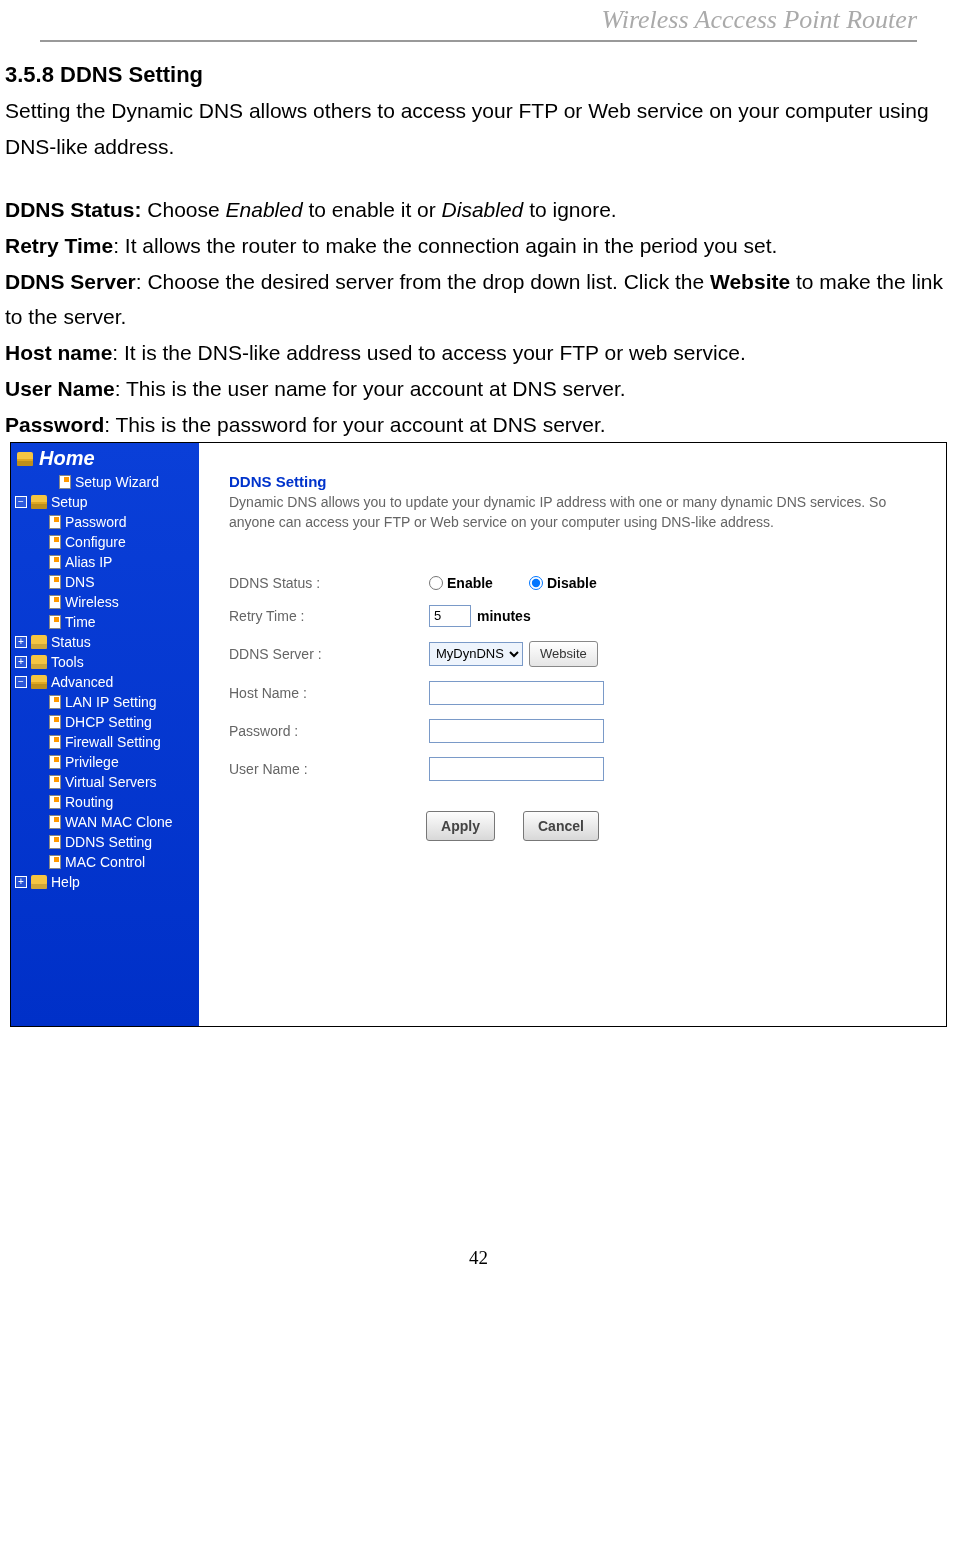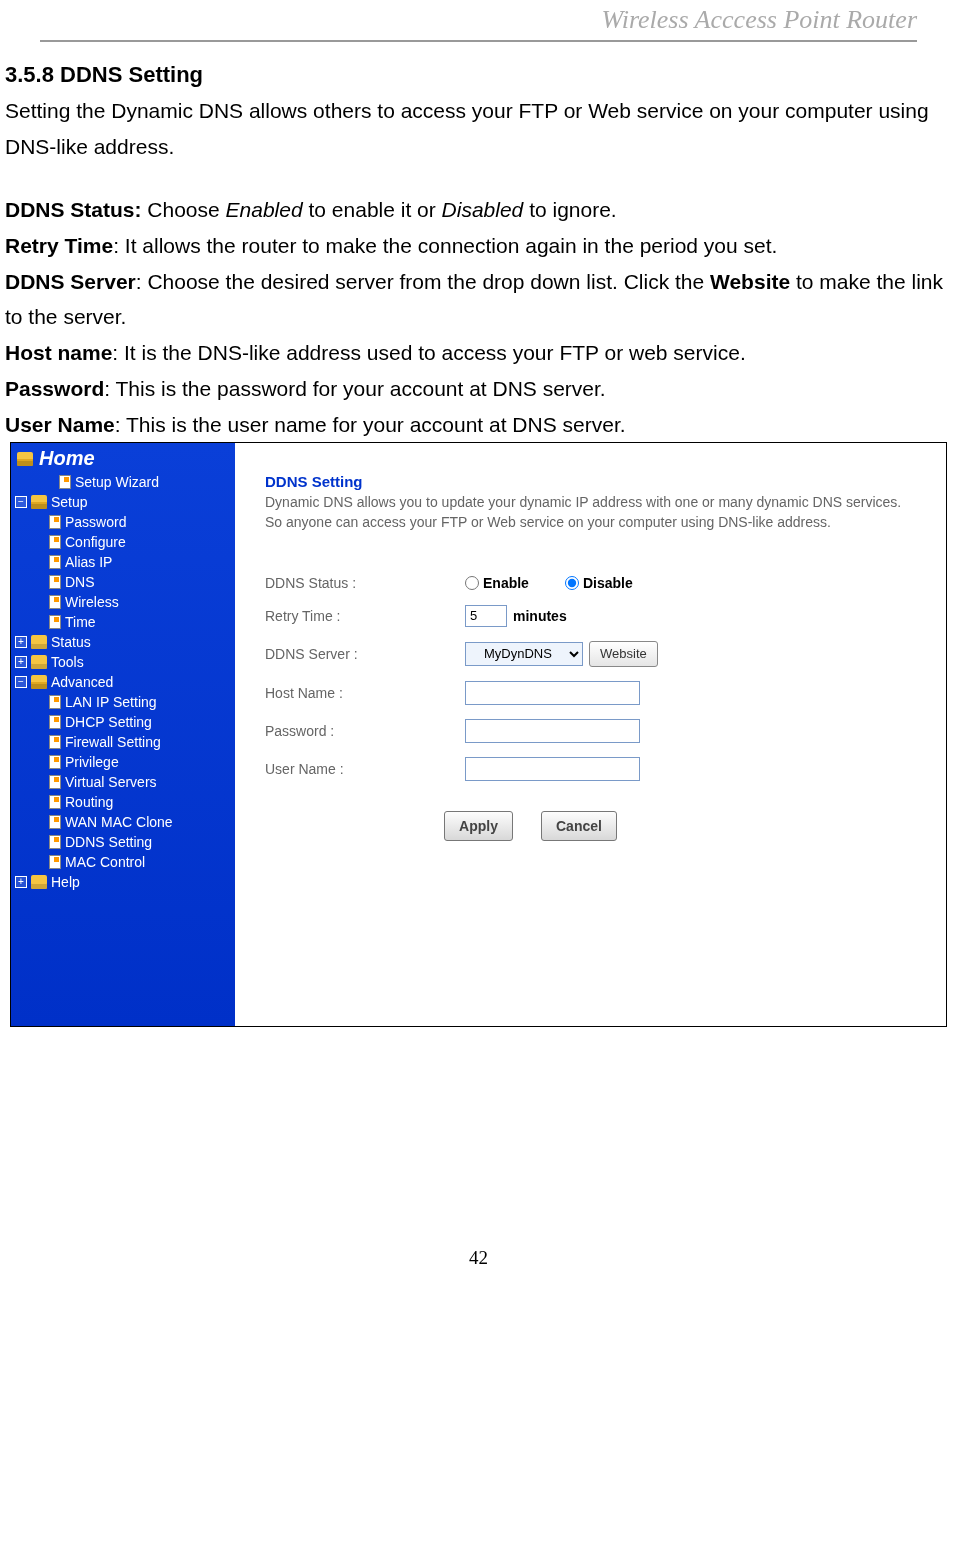--- a/index.html
+++ b/index.html
@@ -47,21 +47,21 @@
       margin: 28px 0 3px;
     }
     .screenshot {
       margin: 0 5px 0 5px;
       border: 1px solid #000;
       display: flex;
       height: 585px;
       background: #fff;
     }
     .sidebar {
-      width: 224px;
+      width: 188px;
       background: #0033cc;
       background: linear-gradient(to bottom, #0a3fd8 0%, #0030c8 100%);
       color: #fff;
       font-family: Tahoma, sans-serif;
       font-size: 14px;
       padding: 2px 0;
     }
     .nav-home {
       display: flex;
       align-items: center;
@@ -159,21 +159,21 @@
       border: 1px solid #7a9ac8;
       padding: 1px 4px;
       font-size: 13px;
     }
     .minutes-txt { font-weight: bold; color: #000; }
     .sel {
       height: 24px;
       border: 1px solid #7a9ac8;
       background: #eef4fc;
       font-size: 13px;
-      padding: 1px 14px;
+      padding: 1px 2px;
     }
     .btn-sm {
       height: 26px;
       padding: 0 10px;
       background: linear-gradient(#fff, #e5e5e5);
       border: 1px solid #888;
       border-radius: 3px;
       font-size: 13px;
       color: #333;
       cursor: pointer;
@@ -230,24 +230,24 @@
     <div class="def-item">
       <span class="bold">Retry Time</span><span>: It allows the router to make the connection again in the period you set.</span>
     </div>
     <div class="def-item">
       <span class="bold">DDNS Server</span><span>: Choose the desired server from the drop down list. Click the </span><span class="bold">Website</span><span> to make the link to the server.</span>
     </div>
     <div class="def-item">
       <span class="bold">Host name</span><span>: It is the DNS-like address used to access your FTP or web service.</span>
     </div>
     <div class="def-item">
+      <span class="bold">User Name</span><span>: This is the user name for your account at DNS server.</span>
+    </div>
+    <div class="def-item">
       <span class="bold">Password</span><span>: This is the password for your account at DNS server.</span>
-    </div>
-    <div class="def-item">
-      <span class="bold">User Name</span><span>: This is the user name for your account at DNS server.</span>
     </div>
   </div>
 
 
   <div class="screenshot">
 
     <div class="sidebar">
       <div class="nav-home">
         <span class="folder-icon folder-open"></span>
         <span class="nav-home-text">Home</span>

